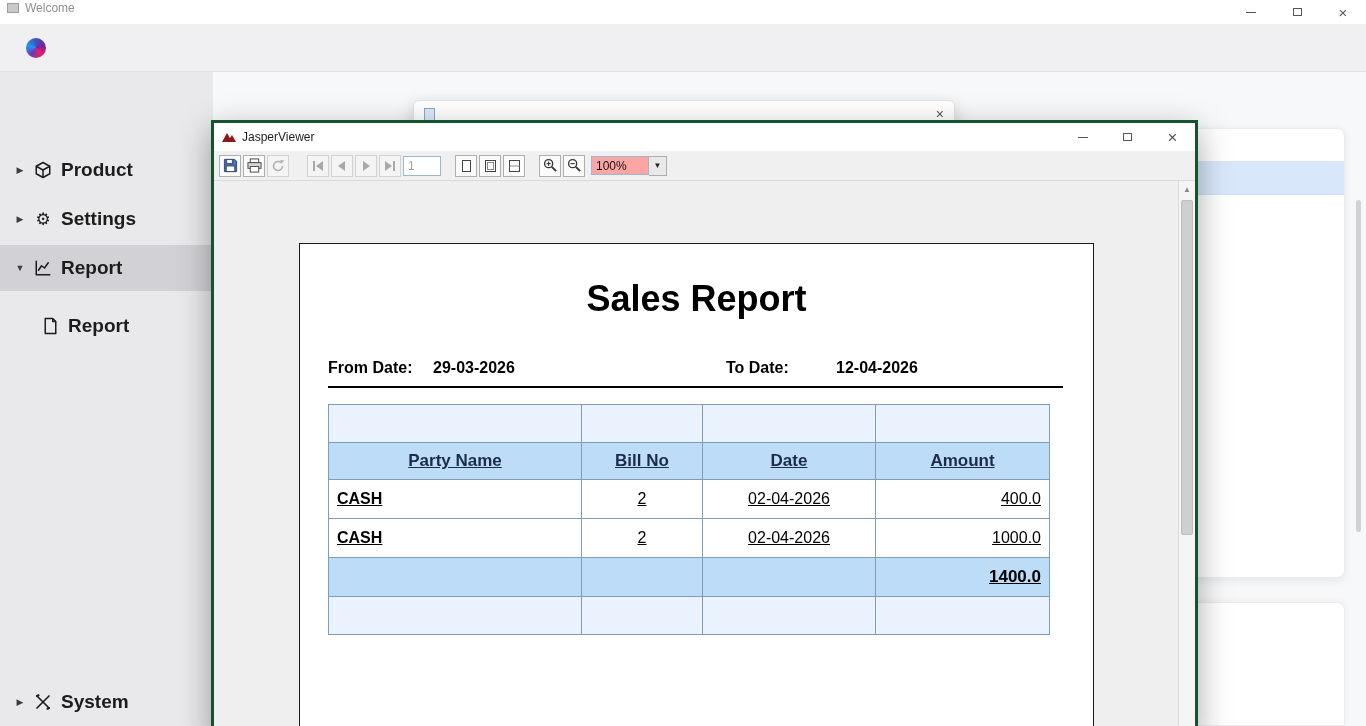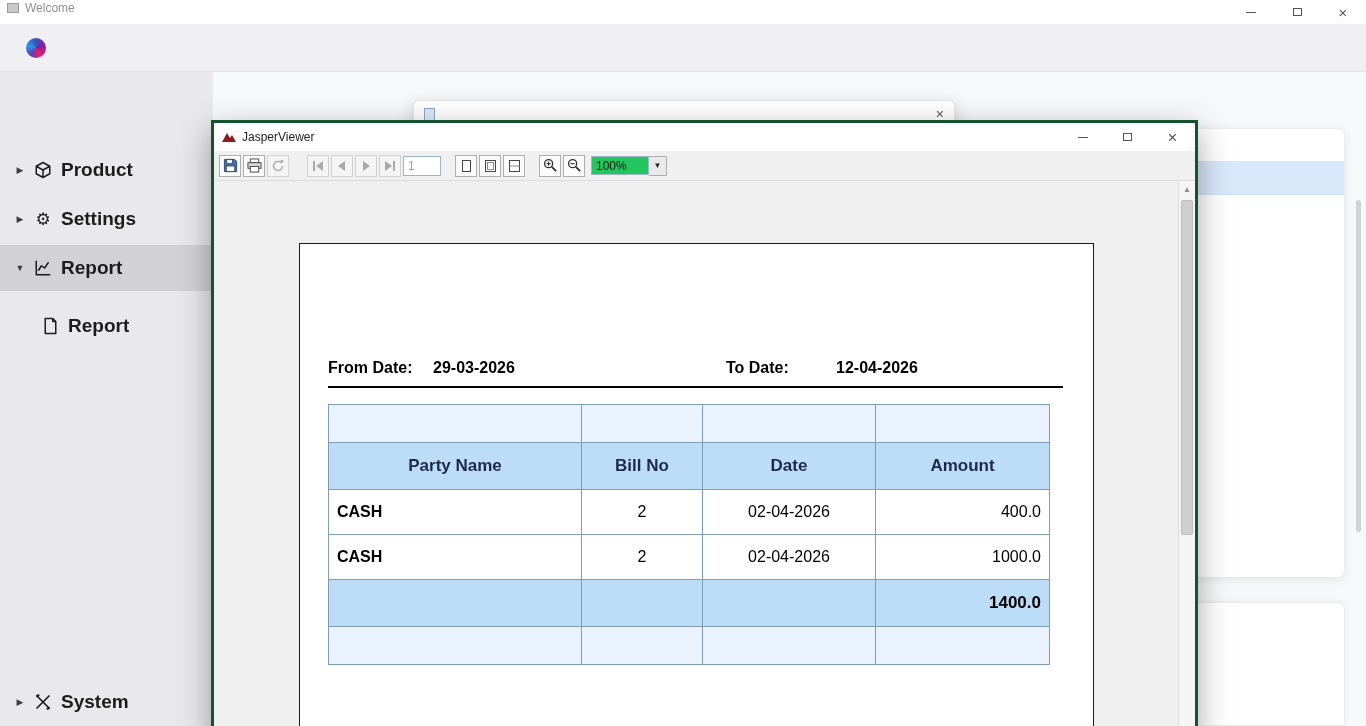--- a/index.html
+++ b/index.html
@@ -77,21 +77,21 @@
     background:#f0f0f0; border-bottom:1px solid #dadada;
     display:flex; align-items:center; padding-left:5px; }
   .tbtn { width:22px; height:22px; border:1px solid #aeaeae; background:#fbfbfb;
     display:flex; align-items:center; justify-content:center; margin-right:2px; cursor:pointer; }
   .tbtn.disabled { opacity:.45; cursor:default; }
   .tool-gap { width:16px; }
   .tool-gap-sm { width:12px; }
   .page-input { width:38px; height:20px; border:1px solid #9db6cc; background:#ffffff;
     color:#a0a0a0; font-size:12px; padding-left:4px; margin-right:2px; }
   .zoom-combo { display:flex; align-items:center; }
-  .zoom-value { width:58px; height:19px; border:1px solid #9db6cc; background:#22c55e;
+  .zoom-value { width:58px; height:19px; border:1px solid #9db6cc; background:#fca5a5;
     font-size:12px; display:flex; align-items:center; padding-left:4px; color:#111; }
   .zoom-arrow-btn { width:18px; height:20px; border:1px solid #aeaeae; border-left:none;
     background:#e9e9e9; display:flex; align-items:center; justify-content:center;
     font-size:8px; color:#222; cursor:pointer; }
 
   .viewer-content { position:absolute; left:0; top:58px; right:0; bottom:0;
     background:#efefef; overflow:hidden; }
 
   
   .v-scrollbar { position:absolute; right:0; top:0; bottom:0; width:17px;
@@ -108,21 +108,21 @@
     font-size:36px; font-weight:bold; color:#000; }
   .date-label-from { position:absolute; top:115px; left:28px; font-size:16px; font-weight:bold; color:#000; }
   .date-value-from { position:absolute; top:115px; left:133px; font-size:16px; font-weight:bold; color:#000; }
   .date-label-to { position:absolute; top:115px; left:426px; font-size:16px; font-weight:bold; color:#000; }
   .date-value-to { position:absolute; top:115px; left:536px; font-size:16px; font-weight:bold; color:#000; }
   .date-underline { position:absolute; top:142px; left:28px; width:735px; border-top:2px solid #000; }
 
   table.report-table { position:absolute; left:28px; top:160px; width:721px;
     border-collapse:collapse; table-layout:fixed; }
   .report-table td, .report-table th { border:1px solid #7f9db9; font-size:16px; color:#000;
-    padding:13px 8px; overflow:hidden; white-space:nowrap; }
+    padding:0 8px; overflow:hidden; white-space:nowrap;text-decoration:underline; }
   .row-spacer td { height:38px; background:#eaf3fd; }
   .row-head th { height:37px; background:#bddcf8; font-size:17px; font-weight:bold;
     color:#1c2b4a; text-align:center; }
   .row-data td { height:39px; background:#ffffff; }
   .cell-party { font-weight:bold; text-align:left;margin-left:28px; }
   .cell-center { text-align:center; }
   .cell-right { text-align:right; }
   .row-total td { height:39px; background:#bddcf8; }
   .row-total .cell-right { font-weight:bold; font-size:17px; }
 
@@ -336,20 +336,21 @@
       <span class="zoom-value">100%</span>
       <span class="zoom-arrow-btn">
           <span>▼</span>
         </span>
     </div>
   </div>
 
   <div class="viewer-content">
 
     <div class="page">
+      <div class="report-title">Sales Report</div>
 
       <span class="date-label-from">From Date:</span>
       <span class="date-value-from">29-03-2026</span>
       <span class="date-label-to">To Date:</span>
       <span class="date-value-to">12-04-2026</span>
       <div class="date-underline"></div>
 
       <table class="report-table">
         <colgroup>
             <col style="width:253px">

